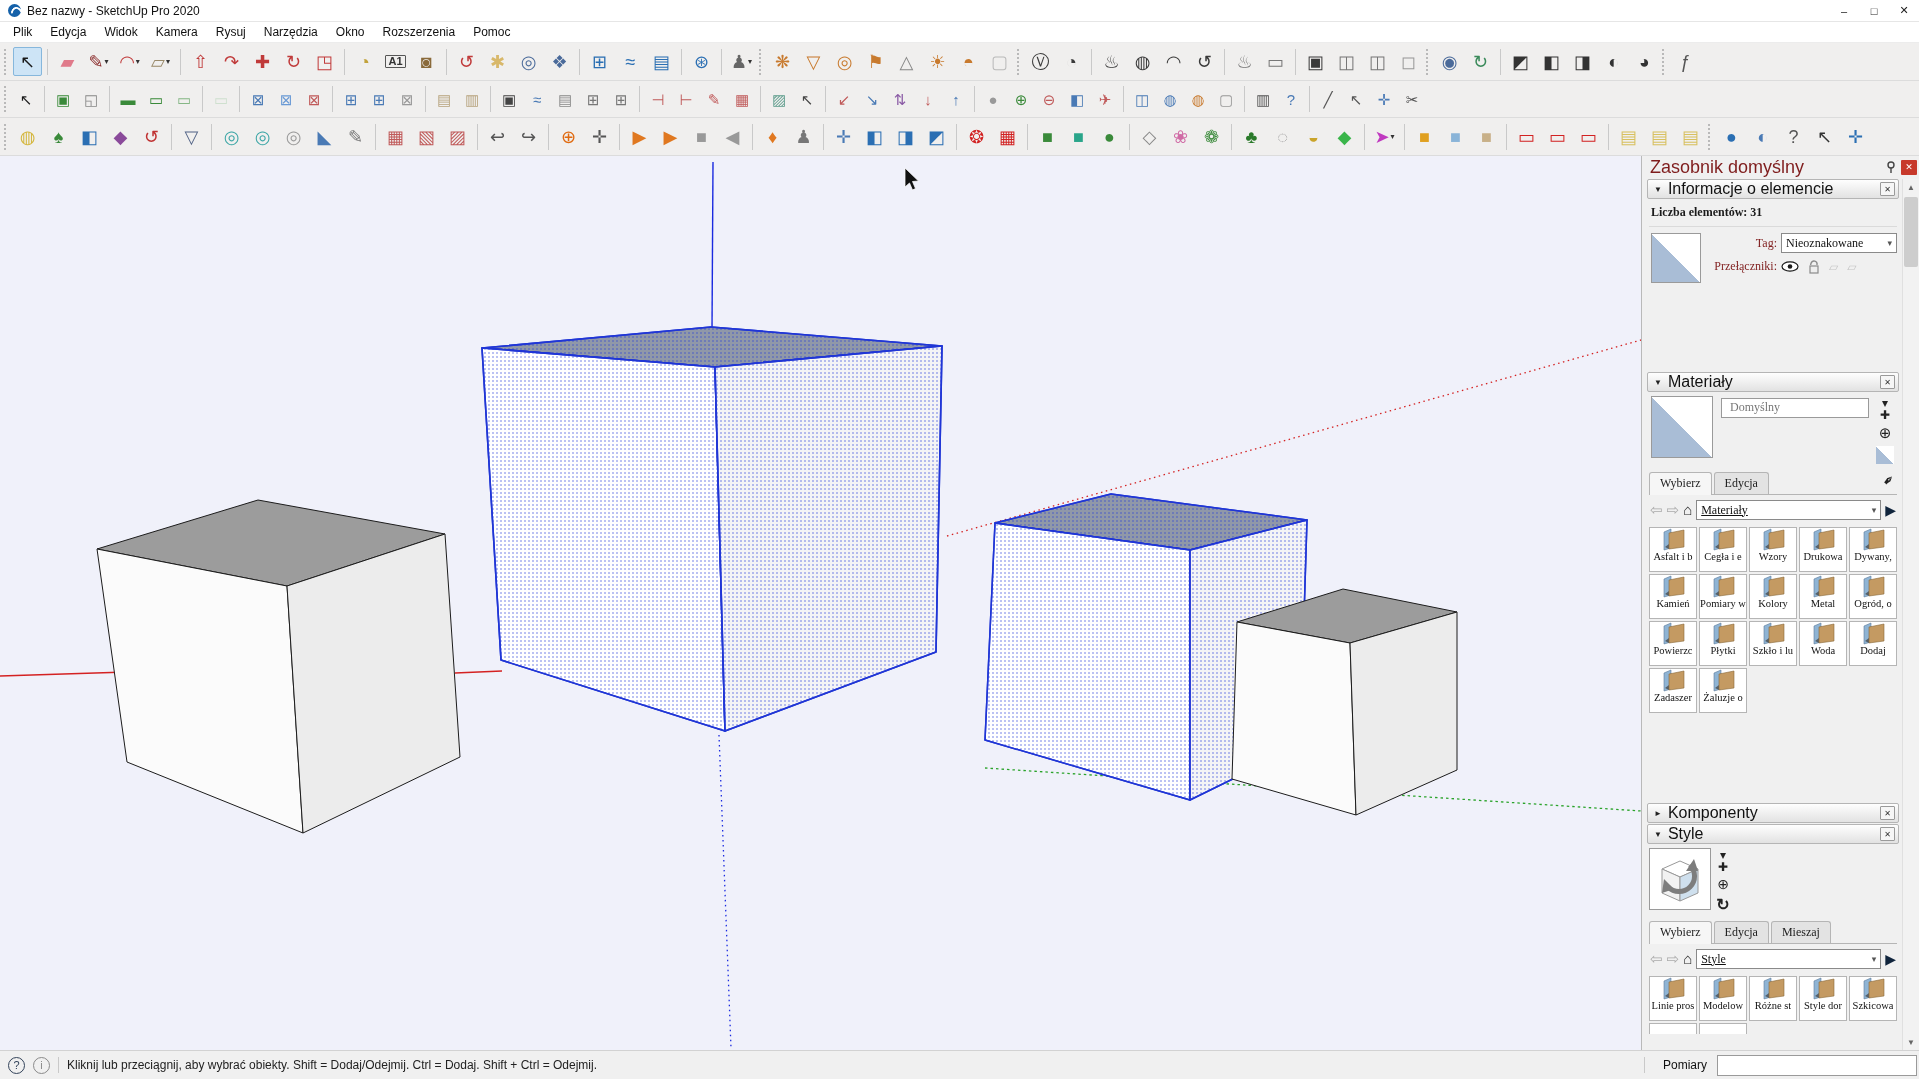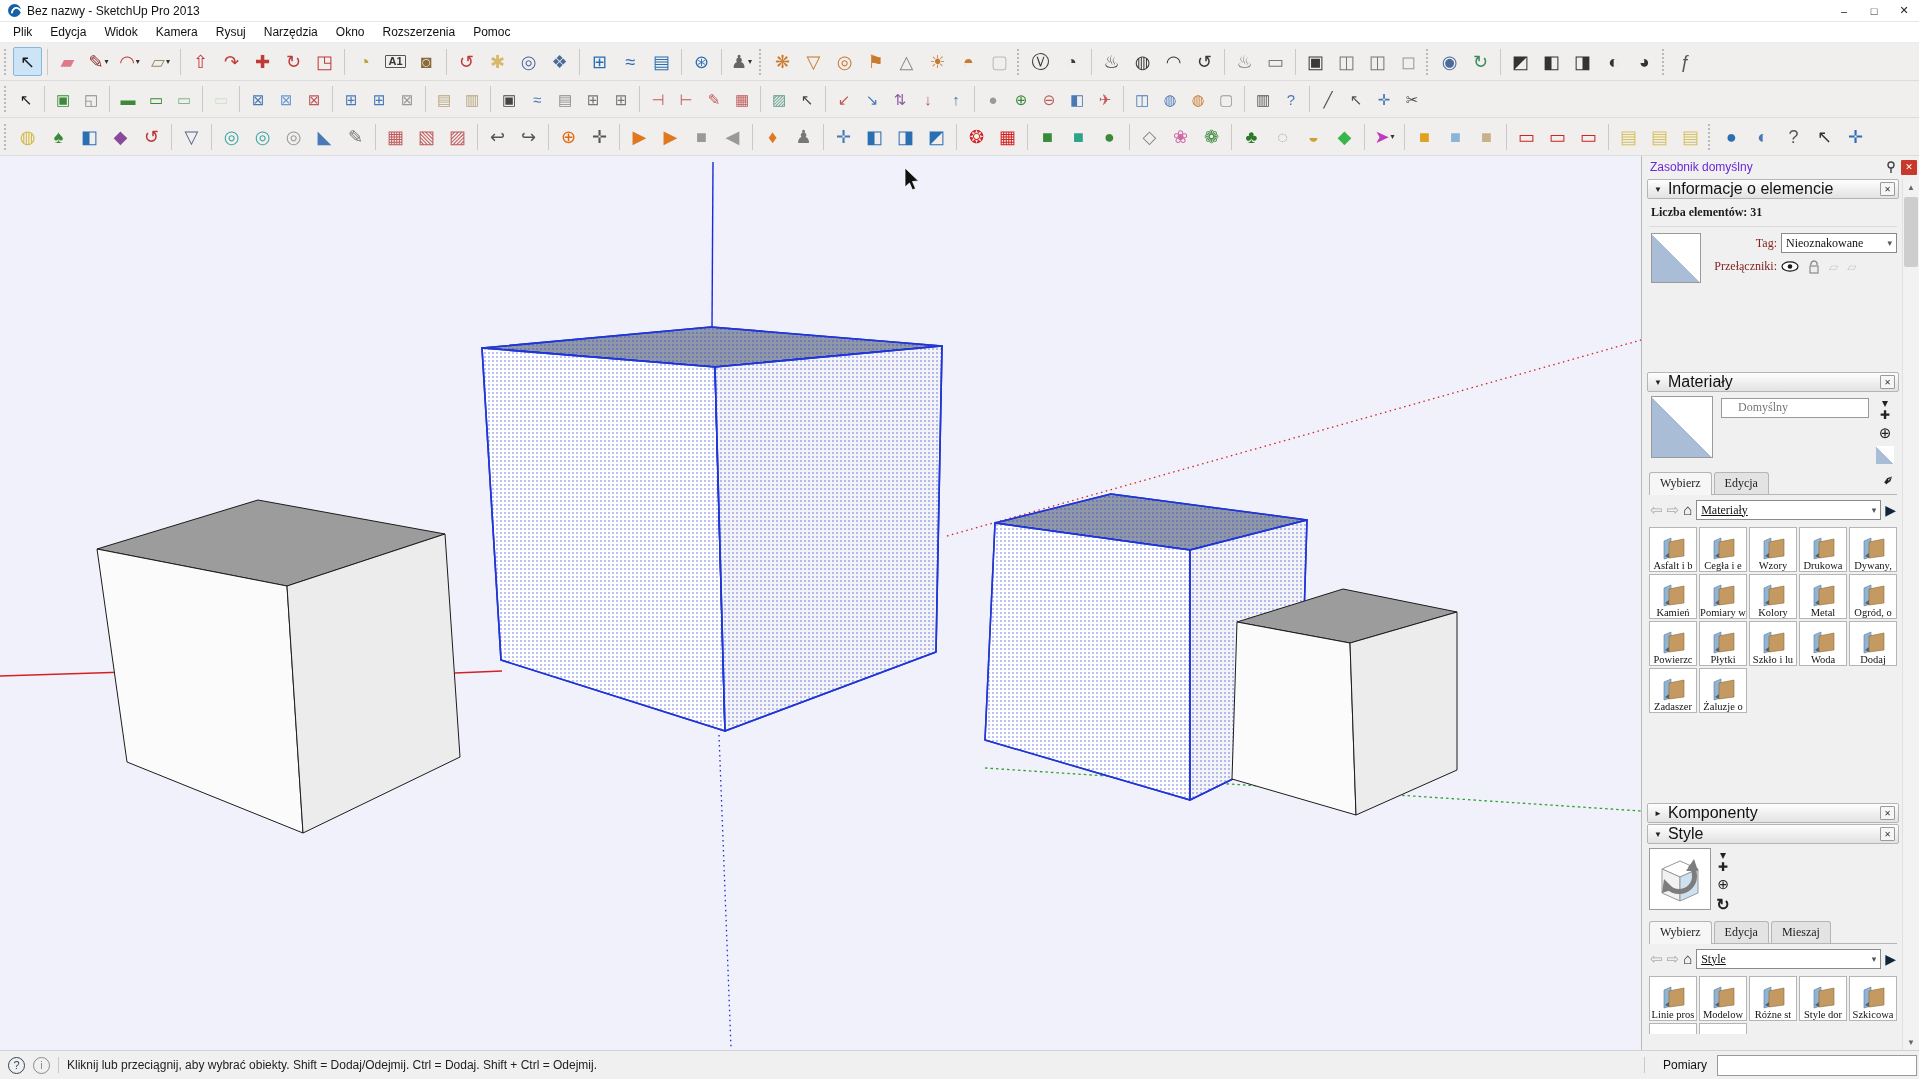--- a/index.html
+++ b/index.html
@@ -41,21 +41,21 @@
   .tb-handle { width:5px; height:26px; margin:0 3px 0 2px; border-left:2px dotted #b9b9b9; }
 
   
   .viewport { position:absolute; left:0; top:156px; width:1641px; height:894px; background:#f0f1fa; }
   .viewport svg { display:block; }
 
   
   .tray { position:absolute; left:1641px; top:156px; width:278px; height:894px; background:#f0f0f0;
     border-left:1px solid #b9b9b9; }
   .tray-header { height:22px; display:flex; align-items:center; padding:0 2px 0 8px; }
-  .tray-title { font-size:12px; color:#6d28d9; flex:1; }
+  .tray-title { font-size:18px; color:#7f1d1d; flex:1; }
   .pin-icon { width:14px; height:14px; margin-right:3px; }
   .tray-close { width:16px; height:15px; background:#c7392b; color:#fff; font-size:9px; display:flex;
     align-items:center; justify-content:center; border-radius:1px; }
   .sect { margin:1px 20px 0 5px; }
   .sect-header { height:20px; display:flex; align-items:center; padding:0 3px 0 6px;
     background:linear-gradient(#fefefe,#e2e2e2); border:1px solid #b5b5b5; border-radius:2px; }
   .sect-arrow { font-size:8px; margin-right:6px; color:#222; }
   .sect-title { flex:1; font-size:16px; color:#111; }
   .sect-x { width:15px; height:14px; border:1px solid #9a9a9a; background:#f6f6f6; font-size:8px;
     display:flex; align-items:center; justify-content:center; color:#333; border-radius:1px; }
@@ -72,42 +72,42 @@
   .field-label { width:72px; text-align:right; padding-right:4px; color:#7f1d1d; }
   .combo { flex:1; height:20px; background:#fff; border:1px solid #8a8a8a; display:flex; align-items:center;
     padding:0 4px; color:#111; }
   .combo .cv { flex:1; white-space:nowrap; overflow:hidden; }
   .combo .chev { font-size:9px; color:#555; }
   .switch-icons { display:flex; align-items:center; gap:9px; }
 
   .mat-top { display:flex; }
   .mat-thumb { width:62px; height:62px; margin-left:2px; }
   .mat-mid { flex:1; padding:2px 4px 0 8px; }
-  .inset { background:#fff; border:1px solid #9a9a9a; height:20px; padding:1px 16px; color:#777; }
+  .inset { background:#fff; border:1px solid #9a9a9a; height:20px; padding:1px 8px; color:#777; }
   .mat-icons { width:24px; display:flex; flex-direction:column; align-items:center; gap:5px; padding-top:1px; }
   .mini-icon { font-size:12px; color:#222; line-height:1; text-align:center; }
   .mini-tri { width:18px; height:18px; background:linear-gradient(45deg,#a9bdd6 49.5%,#ffffff 50%); }
 
   .tabs { display:flex; align-items:flex-end; height:23px; margin-top:8px; border-bottom:1px solid #b5b5b5;
     position:relative; }
   .tab { padding:3px 10px 3px 10px; font-size:12px; color:#222; background:#e3e3e3;
     border:1px solid #b5b5b5; border-bottom:none; border-radius:3px 3px 0 0; margin-right:2px; }
   .tab.active { background:#f6f6f6; position:relative; top:1px; padding-bottom:4px; }
   .tabs .right-icon { position:absolute; right:2px; top:0px; font-size:14px; color:#222; }
 
   .navrow { display:flex; align-items:center; height:30px; gap:4px; padding:0 1px; }
   .nav-arrow { font-size:15px; color:#aaa; }
   .nav-home { font-size:15px; color:#222; }
   .nav-combo { flex:1; }
   .nav-combo .cv { text-decoration:underline; }
   .nav-details { font-size:14px; color:#10243c; }
 
   .folder-grid { display:grid; grid-template-columns:repeat(5,1fr); gap:2px; margin-top:2px; }
   .folder-item { border:1px solid #b5b5b5; background:#fff; height:45px; display:flex; flex-direction:column;
-    align-items:center; justify-content:flex-end; overflow:hidden; }
+    align-items:center; overflow:hidden; }
   .folder-item svg { margin-bottom:0px; }
   .folder-label { font-size:10.5px; color:#111; white-space:nowrap; overflow:hidden; max-width:46px; }
 
   .style-top { display:flex; }
   .style-thumb { width:62px; height:62px; border:1px solid #9a9a9a; background:#fff; }
   .style-mid { flex:1; padding:0 4px 0 8px; }
   .style-name { color:#111; margin-bottom:2px; }
   .style-desc { background:#fff; border:1px solid #9a9a9a; height:40px; padding:2px 5px; color:#111;
     font-size:11.5px; line-height:1.25; }
   .clip { overflow:hidden; }
@@ -129,21 +129,21 @@
   .sb-msg { font-size:12px; color:#222; }
   .sb-right { margin-left:auto; display:flex; align-items:center; height:100%; }
   .sb-label { font-size:12px; color:#111; padding:0 10px 0 10px; }
   .sb-measure { width:200px; height:21px; background:#fff; border:1px solid #9a9a9a; margin-right:2px; }
 </style>
 </head>
 <body>
 
 <div class="titlebar">
   <div class="app-logo"></div>
-  <div class="title-text">Bez nazwy - SketchUp Pro 2013</div>
+  <div class="title-text">Bez nazwy - SketchUp Pro 2020</div>
   <div class="win-controls" id="win-controls">
       <div class="win-btn">–</div>
       <div class="win-btn">□</div>
       <div class="win-btn">✕</div>
     </div>
 </div>
 
 <div class="menubar" id="menubar">
     <span class="menu-item">Plik</span>
     <span class="menu-item">Edycja</span>

